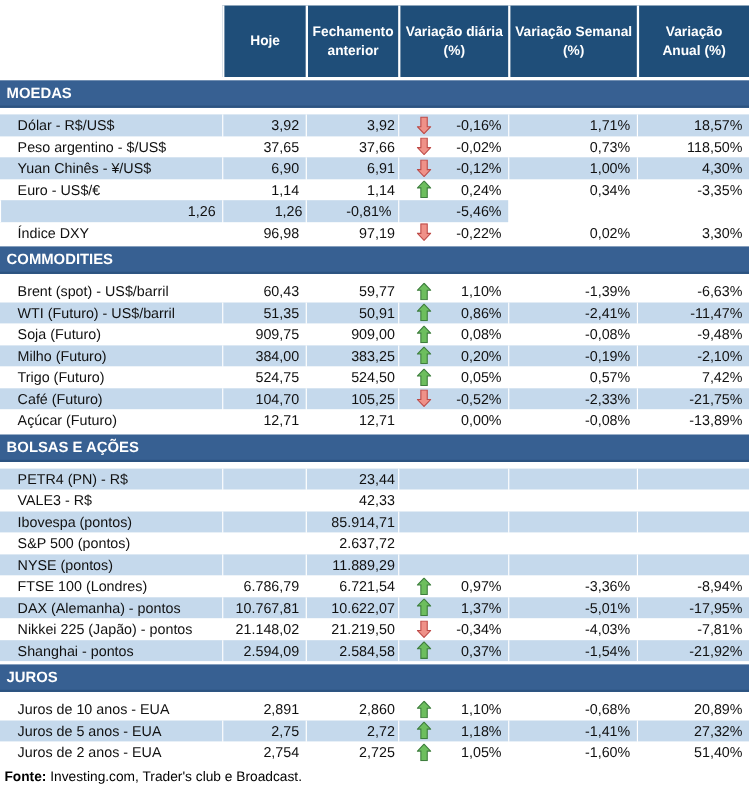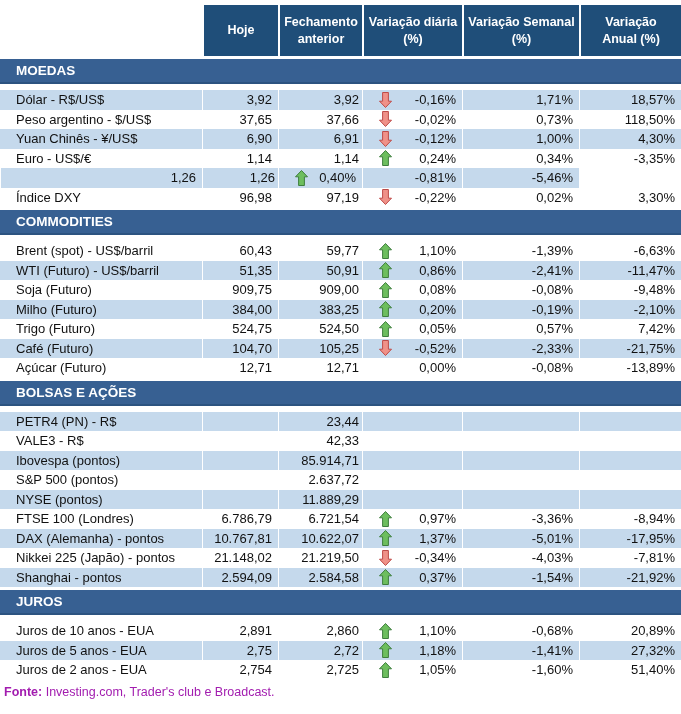--- a/index.html
+++ b/index.html
@@ -14,21 +14,21 @@
     height: 714px;
     overflow: hidden;
     box-sizing: border-box;
     padding-top: 5px;
   }
   .grid6 {
     display: grid;
     grid-template-columns: 202px 76px 84px 100px 117px 102px;
   }
   
-  .header-row { height: 51px; margin-bottom: 2px; }
+  .header-row { height: 65px; margin-bottom: 2px; }
   .hspacer { background: #ffffff; }
   .hcell {
     background: var(--c-header, #1F4E79);
     color: #ffffff;
     font-weight: bold;
     font-size: 12.5px;
     line-height: 1.3;
     display: flex;
     align-items: center;
     justify-content: center;
@@ -40,21 +40,21 @@
   
   .section-bar {
     height: 25px;
     background: var(--c-section, #376092);
     border-bottom: 2px solid #2C5380;
     color: #ffffff;
     font-weight: bold;
     font-size: 13.5px;
     display: flex;
     align-items: center;
-    padding-left: 16px;
+    padding-left: 6px;
     box-sizing: border-box;
     margin-top: 3px;
     margin-bottom: 6px;
   }
   
   .row { height: 19.5px; font-size: 13px; }
   .cell {
     height: 100%;
     display: flex;
     align-items: center;
@@ -68,21 +68,21 @@
   .cell.num { justify-content: flex-end; padding-right: 6px; }
   .cell.fech { padding-right: 3px; }
   .cell.daily { justify-content: space-between; padding: 0 6px 0 16px; }
   .arrow, .arrow-spacer { width: 13px; height: 16px; display: inline-flex; align-items: center; }
   .arrow svg { display: block; }
   
   .fonte {
     margin-top: 5px;
     padding-left: 4px;
     font-size: 12.5px;
-    color: #a21caf;
+    color: #000000;
   }
   .fonte .b { font-weight: bold; }
 </style>
 </head>
 <body>
 
 <div class="grid6 header-row">
   <div class="hspacer"></div>
 
 <div class="hcell">Hoje</div>
@@ -156,28 +156,20 @@
             </svg>
           </span>
           <span class="dval">0,24%</span>
         </div>
         <div class="cell num">0,34%</div>
         <div class="cell num">-3,35%</div>
       </div>
       <div class="grid6 row shaded">
         <div class="cell num">1,26</div>
         <div class="cell num fech">1,26</div>
-        <div class="cell daily">
-          <span class="arrow">
-            <svg width="13" height="16" viewBox="0 0 13 16">
-              <path d="M6.5 .5 L12.5 6.8 L9.4 6.8 L9.4 15.5 L3.6 15.5 L3.6 6.8 L.5 6.8 Z" fill="#6DBE5E" stroke="#3E7E3E" stroke-width="1"></path>
-            </svg>
-          </span>
-          <span class="dval">0,40%</span>
-        </div>
         <div class="cell num">-0,81%</div>
         <div class="cell num">-5,46%</div>
       </div>
       <div class="grid6 row">
         <div class="cell label">Índice DXY</div>
         <div class="cell num">96,98</div>
         <div class="cell num fech">97,19</div>
         <div class="cell daily">
           <span class="arrow">
             <svg width="13" height="16" viewBox="0 0 13 16">

